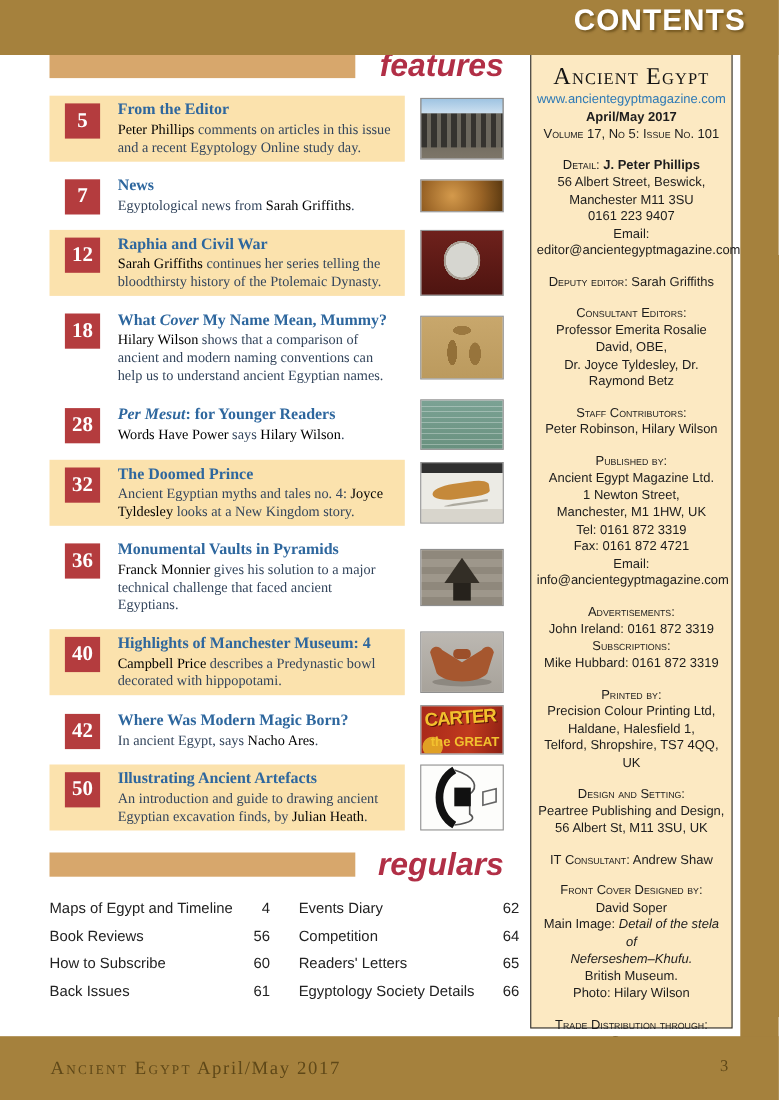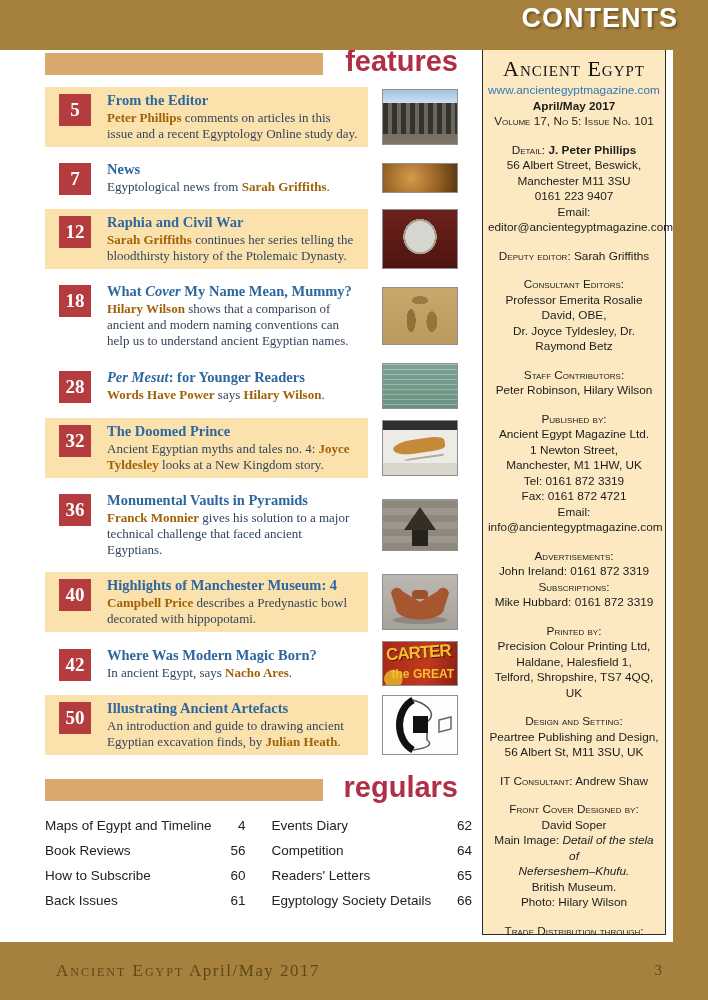--- a/index.html
+++ b/index.html
@@ -6,41 +6,41 @@
   body{width:708px;height:1000px;position:relative;background:#fff;
        font-family:"Liberation Serif",serif;overflow:hidden;}
 
   
   .top-band{position:absolute;top:0;left:0;width:708px;height:50px;background:#a5813d;z-index:3;}
   .right-band{position:absolute;top:0;right:0;width:35px;height:1000px;background:#a5813d;z-index:2;}
   .bottom-band{position:absolute;bottom:0;left:0;width:708px;height:58px;background:#a5813d;z-index:3;}
   .contents-title{position:absolute;right:30px;top:3px;color:#fff;
        font-family:"Liberation Sans",sans-serif;font-weight:bold;font-size:27px;
        letter-spacing:1px;text-shadow:2px 2px 2px rgba(60,40,0,.45);}
-  .footer-text{position:absolute;left:56px;top:19px;font-size:17px;color:#5f4818;letter-spacing:1.5px;}
+  .footer-text{position:absolute;left:46px;top:19px;font-size:17px;color:#5f4818;letter-spacing:1.5px;}
   .footer-text .sc{font-variant:small-caps;letter-spacing:2px;}
   .footer-page{position:absolute;right:46px;top:20px;color:#5f4818;font-size:15px;}
 
   
   .main{position:absolute;left:45px;top:45px;width:427px;z-index:1;}
-  .sec-head{display:flex;align-items:flex-end;height:30px;margin-bottom:12px;}
+  .sec-head{display:flex;align-items:center;height:30px;margin-bottom:12px;font-style:italic;}
   .tan-bar{width:278px;height:22px;background:#d7a76c;}
   .sec-title{margin-left:auto;margin-right:14px;color:#b12f46;
        font-family:"Liberation Sans",sans-serif;font-weight:bold;font-size:29px;line-height:28px;}
 
   .feat-row{display:flex;align-items:center;margin-bottom:9px;}
   .feat-band{width:323px;display:flex;align-items:flex-start;padding:5px 0 5px 14px;box-sizing:border-box;}
   .feat-band.cream{background:#fbe2ad;}
   .badge{flex:none;width:32px;height:32px;background:#b43c3e;color:#fff;font-weight:bold;
        font-size:19px;display:flex;align-items:center;justify-content:center;margin-top:2px;}
   .feat-text{margin-left:16px;width:252px;}
   .feat-title{color:#2e679e;font-weight:bold;font-size:14.5px;line-height:17px;white-space:nowrap;}
   .feat-title .i{font-style:italic;}
   .feat-desc{color:#33455c;font-size:13px;line-height:16px;margin-top:1px;}
-  .feat-desc .b{font-weight:bold;color:#a16207;}
+  .feat-desc .b{font-weight:normal;color:#000000;}
 
   
   .thumb{margin-left:auto;margin-right:14px;flex:none;width:76px;border:1px solid #8f8f8f;
        box-sizing:border-box;position:relative;overflow:hidden;background:#ddd;}
   .t1{height:56px;background-image:
        linear-gradient(#9fc4e2,#cde0f0),
        repeating-linear-gradient(90deg,#35332f 0 5px,#6b675d 5px 9px),
        linear-gradient(#55514a,#7d7668);
        background-size:100% 13px,100% 31px,100% 100%;
        background-position:0 0,0 13px,0 0;background-repeat:no-repeat;}

